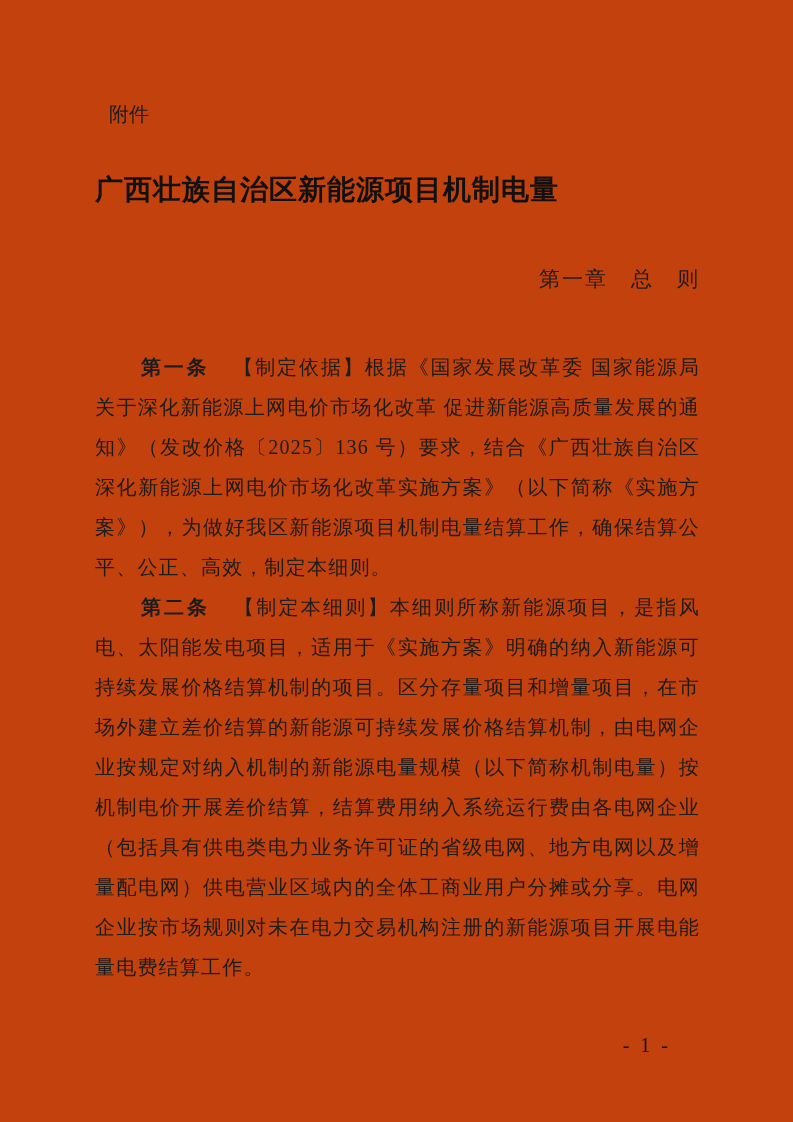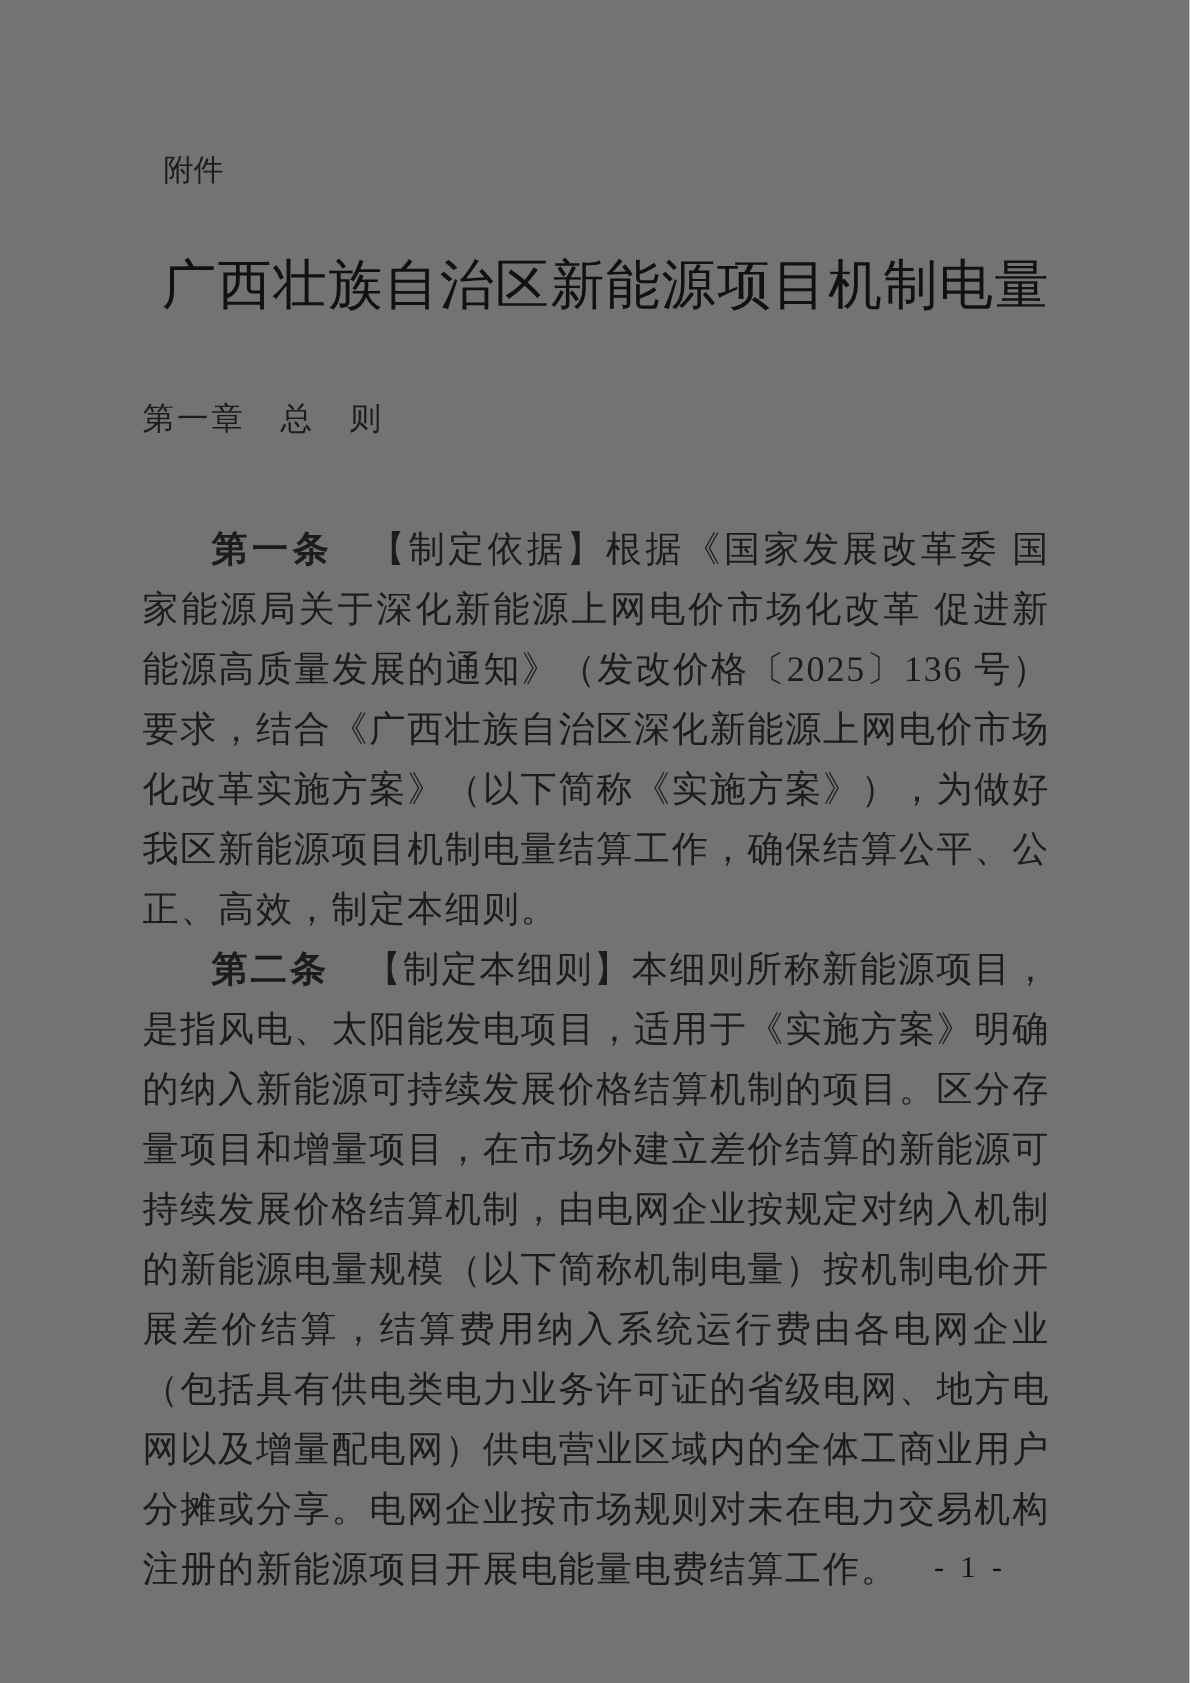--- a/index.html
+++ b/index.html
@@ -5,55 +5,55 @@
   html, body {
     margin: 0;
     padding: 0;
     background: #ffffff;
   }
   .page {
     position: relative;
     width: 793px;
     height: 1122px;
     margin: 0 auto;
-    background: #737373;
+    background: #c2410c;
     overflow: hidden;
     font-family: "Liberation Serif", "DejaVu Serif", serif;
     color: #1a1a1a;
     box-sizing: border-box;
     padding: 0 93px 0 95px;
   }
   .attachment {
     margin-top: 101px;
     margin-left: 14px;
     font-size: 20px;
     line-height: 26px;
     color: #1c1c1c;
   }
   .doc-title {
     margin-top: 36px;
-    text-align: right;
-    font-size: 36px;
-    font-weight: 400;
+    text-align: left;
+    font-size: 28px;
+    font-weight: 700;
     letter-spacing: 1px;
     line-height: 54px;
     color: #111111;
   }
   .chapter-heading {
     margin-top: 48px;
-    text-align: left;
+    text-align: right;
     font-size: 21px;
     letter-spacing: 2px;
     color: #1c1c1c;
   }
   .body-text {
     margin-top: 54px;
   }
   .article {
-    font-size: 24px;
+    font-size: 20px;
     letter-spacing: 1.2px;
     line-height: 40px;
     text-align: justify;
     text-indent: 46px;
     color: #1c1c1c;
     margin: 0;
   }
   .article-number {
     font-family: "Liberation Sans", "DejaVu Sans", sans-serif;
     font-weight: 700;

